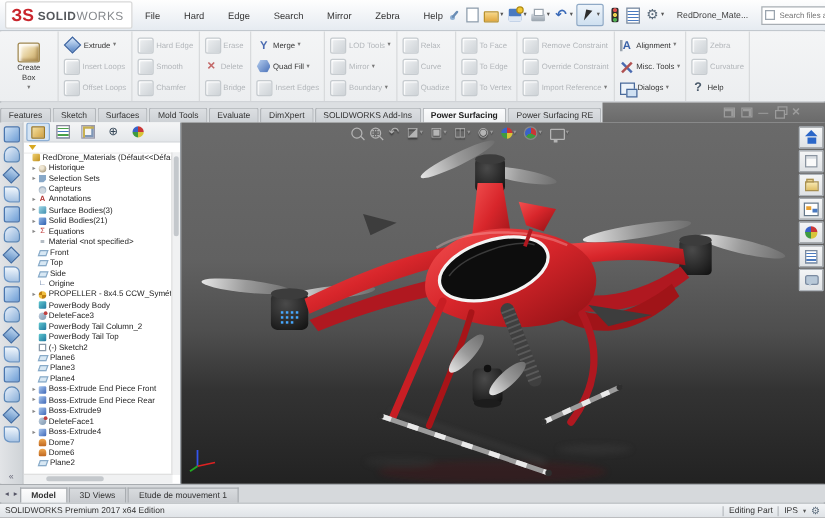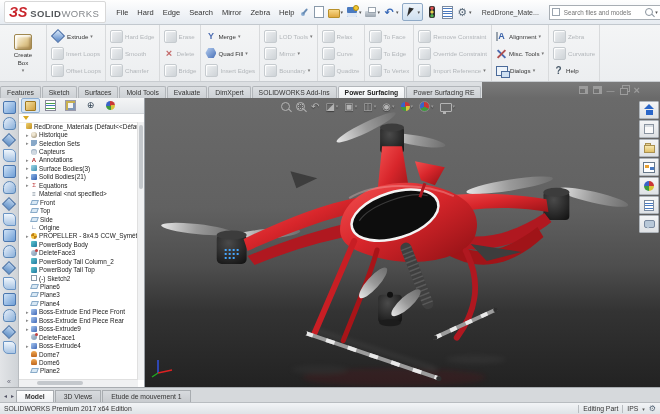--- a/index.html
+++ b/index.html
@@ -2,24 +2,24 @@
 <html><head>
 <meta charset="utf-8">
 <style>
   html,body{margin:0;padding:0}
   body{font-family:"Liberation Sans","DejaVu Sans",sans-serif;background:#888}
   .app{position:relative;width:660px;height:414px;overflow:hidden;background:#e8eaec;box-sizing:border-box;box-shadow:inset 0 0 0 1px #8a8f94}
 
   
   .titlebar{height:24px;display:flex;align-items:center;background:linear-gradient(#fefefe,#e6ebf1);border-bottom:1px solid #c2c8ce;padding:0 4px;gap:4px}
   .brand{display:flex;align-items:center;gap:3px;background:#fff;border:1px solid #d8d8d8;border-radius:2px;padding:1px 6px 1px 4px;height:18px}
-  .brand-glyph{color:#c9252c;font-weight:bold;font-style:italic;font-size:14px;line-height:14px}
+  .brand-glyph{color:#c9252c;font-weight:bold;font-size:14px;line-height:14px}
   .brand-bold{font-weight:bold;color:#55585c;font-size:9.5px;letter-spacing:.4px}
   .brand-light{color:#85888c;font-size:9.5px;letter-spacing:.4px}
-  #menubar{display:flex;gap:9px;margin-left:6px}
+  #menubar{display:flex;gap:19px;margin-left:6px}
   .menu-item{font-size:7.5px;color:#333}
   .pin{width:8px;height:8px;position:relative;margin-left:2px}
   .pin::after{content:"";position:absolute;left:3px;top:0;width:2px;height:7px;background:#6a8db5;transform:rotate(40deg);border-radius:1px}
   .pin::before{content:"";position:absolute;left:0;top:4px;width:4px;height:4px;background:#8fb0d4;border-radius:50%}
   #qat{display:flex;align-items:center;gap:3px;margin-left:8px}
   .qa{display:flex;align-items:center;gap:1px;height:16px}
   .qa .ic{position:relative;width:12px;height:12px;display:flex;align-items:center;justify-content:center}
   .qcaret{font-size:5px;color:#555}
   .qa-new-document .ic::after{content:"";width:8px;height:10px;background:#fff;border:1px solid #8a9aaa}
   .qa-open .ic::after{content:"";width:11px;height:7px;margin-top:3px;background:linear-gradient(#f8d888,#e0a840);border:1px solid #b8902a;border-radius:1px}

